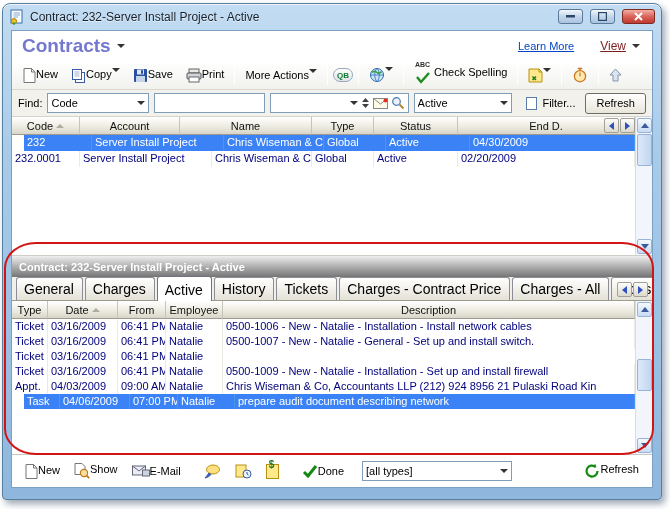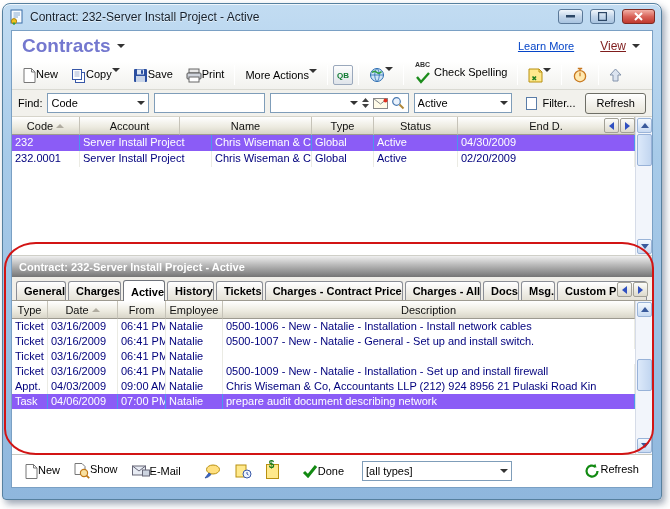--- a/index.html
+++ b/index.html
@@ -26,21 +26,21 @@
   .spacer{flex:1;}
   .link{color:#0645c8;text-decoration:underline;font-size:11px;}
   .view-label{color:#7f1d1d;font-size:12px;}
   .view-label u{text-decoration:underline;}
   
   .toolbar{height:29px;display:flex;align-items:center;gap:3px;padding:0 6px;
     background:linear-gradient(180deg,#ffffff,#f1f1ee);border-bottom:1px solid #d9d9d2;}
   .tbtn{display:flex;padding:2px 5px;border-radius:2px;white-space:nowrap;}
   .sep{width:1px;height:20px;background:#cfcfc8;border-right:1px solid #fff;margin:0 2px;}
   .icon{display:inline-flex;align-items:center;justify-content:center;line-height:0;}
-  .qb-box{width:20px;height:20px;border:1px solid #9aa8bc;border-radius:2px;
+  .qb-box{width:20px;height:14px;border:1px solid #9aa8bc;border-radius:7px;
     background:linear-gradient(180deg,#fdfdfd,#dfe4ea);display:flex;align-items:center;justify-content:center;
     font-size:8px;font-weight:bold;color:#0f7a32;}
   .abc-wrap{position:relative;width:20px;height:18px;}
   .abc-txt{position:absolute;top:-1px;left:1px;font-size:7px;font-weight:bold;color:#333;letter-spacing:0;}
   .abc-wrap svg{position:absolute;left:2px;top:6px;}
   .dollar-doc{position:relative;width:13px;height:15px;}
   .dollar-doc span{position:absolute;left:3px;top:1px;font-size:10px;font-weight:bold;color:#1c7c1c;}
   
   .findbar{height:27px;display:flex;align-items:center;gap:5px;padding:0 6px;
     background:#f2f1ec;border-bottom:1px solid #d6d4ca;}
@@ -59,21 +59,21 @@
   .hrow{display:flex;height:18px;}
   .hcell{display:flex;align-items:center;justify-content:center;gap:3px;font-size:11px;color:#111;
     background:linear-gradient(180deg,#ffffff,#eceadf 60%,#d8d5c8);
     border-right:1px solid #c6c3b8;border-bottom:1px solid #9d9a90;overflow:hidden;white-space:nowrap;}
   .sort{width:0;height:0;border-left:4px solid transparent;border-right:4px solid transparent;
     border-bottom:4px solid #b0aca0;}
   .trow{display:flex;height:16px;}
   .grid-bottom .trow{height:15px;}
   .cell{font-size:11px;color:#00007d;padding:1px 3px 0 3px;border-right:1px solid #ebebe4;
     white-space:nowrap;overflow:hidden;}
-  .trow.sel{background:#8b5cf6;}
+  .trow.sel{background:#3b82f6;margin-left:12px;}
   .trow.sel .cell{color:#fff;border-right-color:#4a96ec;}
   .tg .c0{width:68px;}.tg .c1{width:132px;}.tg .c2{width:100px;}.tg .c3{width:62px;}
   .tg .c4{width:84px;}.tg .c5{flex:1;}
   .bg2 .c0{width:36px;}.bg2 .c1{width:70px;}.bg2 .c2{width:48px;}.bg2 .c3{width:57px;}.bg2 .c4{flex:1;}
   .hdr-scrollbtns{position:absolute;right:17px;top:1px;display:flex;gap:1px;}
   .mini-btn{width:15px;height:15px;border:1px solid #a2a096;border-radius:2px;
     background:linear-gradient(180deg,#fcfcfa,#dddacd);display:flex;align-items:center;justify-content:center;}
   .tri-l{width:0;height:0;border-top:4px solid transparent;border-bottom:4px solid transparent;border-right:5px solid #3050c0;}
   .tri-r{width:0;height:0;border-top:4px solid transparent;border-bottom:4px solid transparent;border-left:5px solid #3050c0;}
   
@@ -83,22 +83,22 @@
   .sb-up{top:1px;}.sb-down{bottom:1px;}
   .sb-thumb{position:absolute;left:1px;width:15px;border:1px solid #98b2d8;border-radius:2px;
     background:linear-gradient(90deg,#dce9fa,#c2d6f0);}
   .tri-u{width:0;height:0;border-left:4px solid transparent;border-right:4px solid transparent;border-bottom:5px solid #3a5a9c;}
   .tri-d{width:0;height:0;border-left:4px solid transparent;border-right:4px solid transparent;border-top:5px solid #3a5a9c;}
   
   .detail-header{height:21px;display:flex;align-items:center;padding:0 7px;
     background:linear-gradient(180deg,#efefef,#b6b6b6 45%,#757575);color:#fff;font-weight:bold;font-size:11px;}
   .tabs{height:24px;display:flex;align-items:flex-end;gap:2px;padding:2px 4px 0 4px;
     background:#f1efe9;border-bottom:1px solid #9d9a90;position:relative;}
-  .tab{padding:3px 0 3px 7px;border:1px solid #8b8e96;border-bottom:none;border-radius:3px 3px 0 0;
-    background:linear-gradient(180deg,#ffffff,#e4e1d6);font-size:11px;white-space:nowrap;font-weight:bold;}
+  .tab{padding:3px 8px 3px 7px;border:1px solid #8b8e96;border-bottom:none;border-radius:3px 3px 0 0;
+    background:linear-gradient(180deg,#ffffff,#e4e1d6);font-size:14px;white-space:nowrap;}
   .tab.active{background:#fff;padding-top:5px;position:relative;top:1px;border-color:#70747c;}
   .tab-scroll{position:absolute;right:4px;bottom:3px;display:flex;gap:1px;}
   
   .bottom-toolbar{height:33px;display:flex;align-items:center;gap:4px;padding:0 8px;
     border-top:1px solid #c8c8c0;background:#fff;}
   .btm-combo{width:150px;}
   
   .red-oval{position:absolute;left:4px;top:242px;width:650px;height:213px;border:2px solid #d21414;
     border-radius:32px/26px;z-index:60;pointer-events:none;}
 </style>

